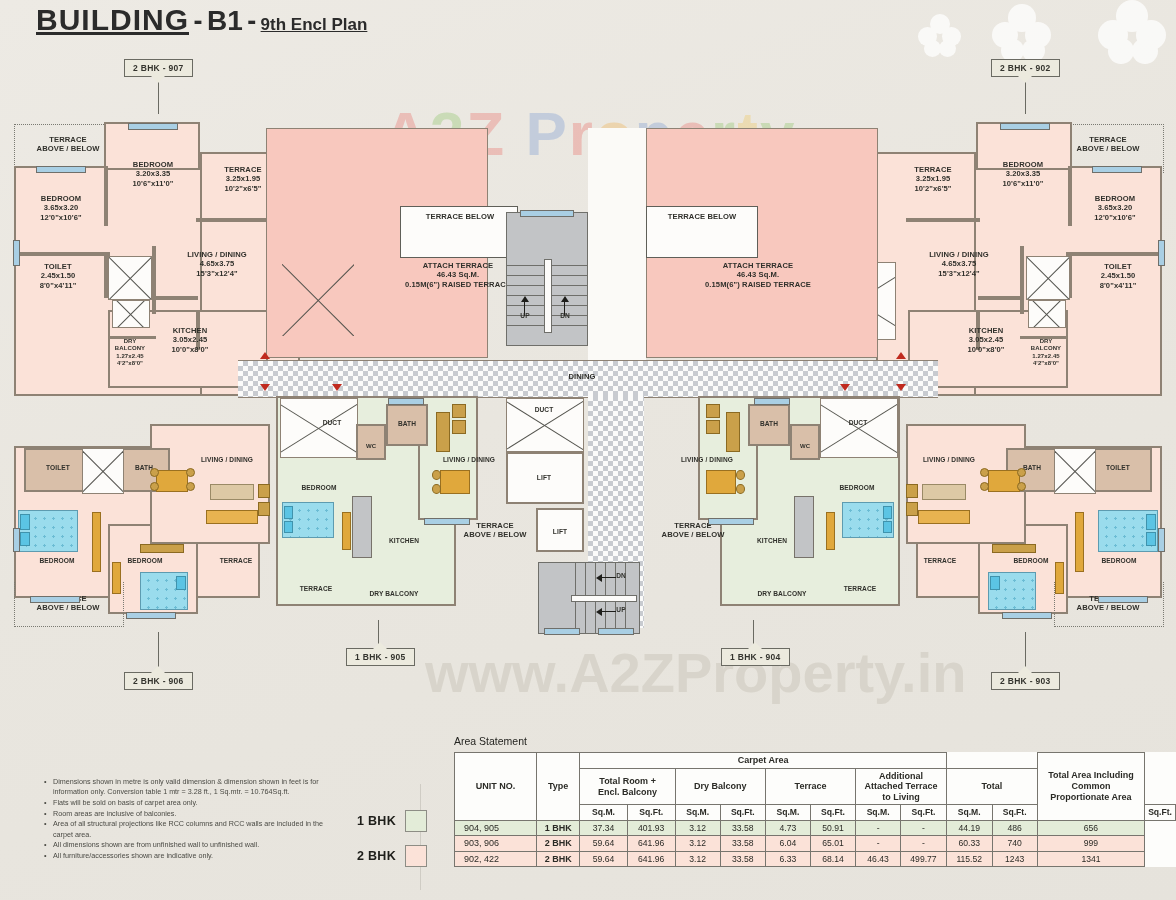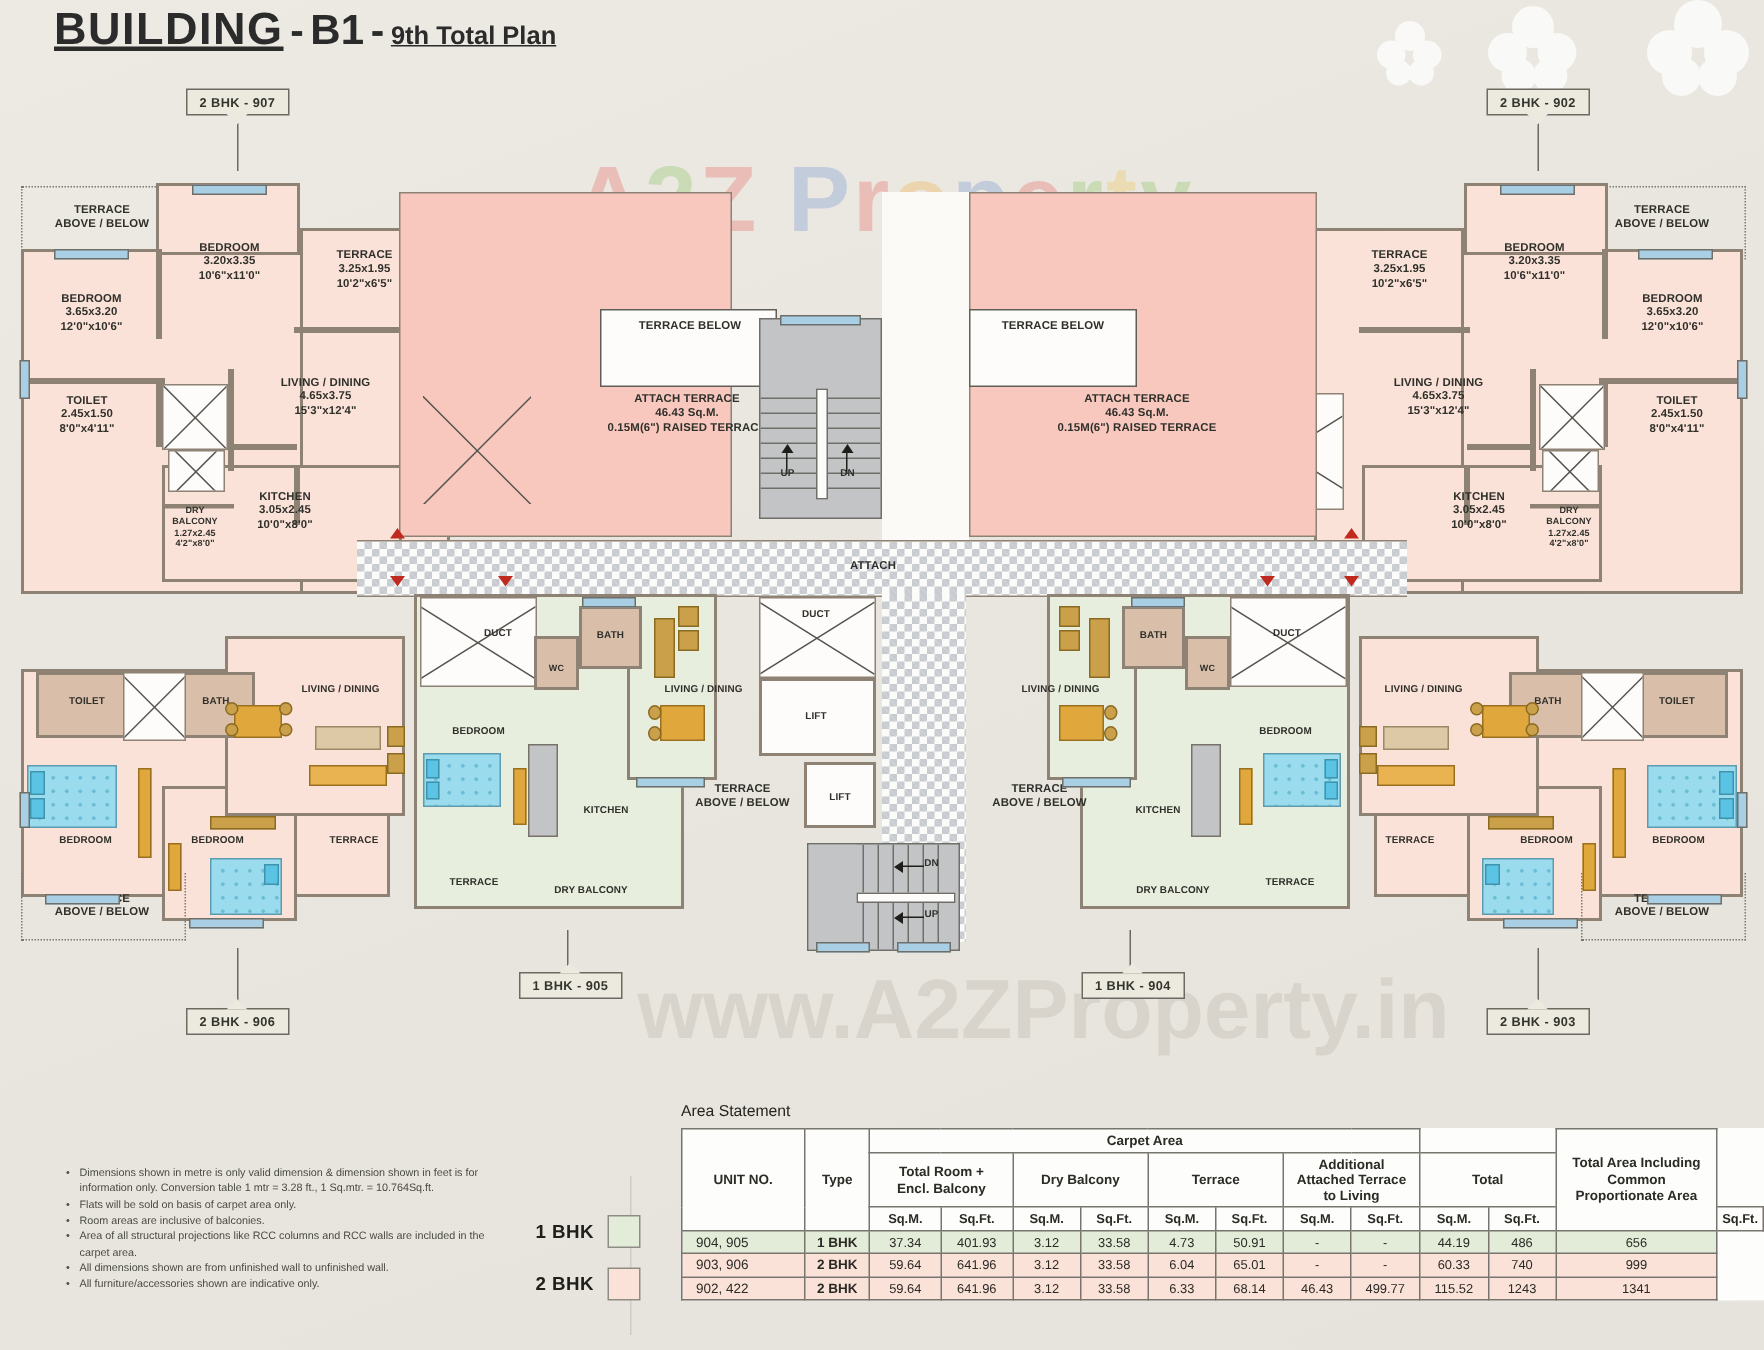--- a/index.html
+++ b/index.html
@@ -167,21 +167,21 @@
   <div class="wm-a2z">
     <span class="c1">A</span><span class="c2">2</span><span class="c3">Z</span><span style="color:transparent;">&nbsp;</span><span class="c4">P</span><span class="c5">r</span><span class="c6">o</span><span class="c7">p</span><span class="c8">e</span><span class="c9">r</span><span class="c10">t</span><span class="c2">y</span>
   </div>
   <div class="wm-url">www.A2ZProperty.in</div>
 
   <div class="title">
     <span class="b1">BUILDING</span>
     <span class="dash">-</span>
     <span class="b2">B1</span>
     <span class="dash">-</span>
-    <span class="fp">9th Total Plan</span>
+    <span class="fp">9th Encl Plan</span>
   </div>
 
   <div class="dotbox" style="left:14px;top:124px;width:108px;height:48px;border-bottom:none;"></div>
   <div class="lbl" style="left:20px;top:135px;width:96px;">TERRACE<br>ABOVE / BELOW</div>
 
   <div class="rm pink" style="left:14px;top:166px;width:252px;height:230px;border:2px solid #8e8274;"></div>
   <div class="rm pink" style="left:104px;top:122px;width:96px;height:48px;border:2px solid #8e8274;"></div>
   <div class="rm pink" style="left:200px;top:152px;width:100px;height:244px;border:2px solid #8e8274;"></div>
   <div class="rm pink" style="left:108px;top:310px;width:160px;height:78px;border:2px solid #8e8274;"></div>
 
@@ -346,21 +346,21 @@
   <div class="lbl" style="left:654px;top:212px;width:96px;">TERRACE BELOW</div>
   <div class="lbl" style="left:668px;top:261px;width:180px;">
     <span>ATTACH TERRACE</span><br>
     <span>46.43 Sq.M.</span><br>
     <span>0.15M(6") RAISED TERRACE</span>
   </div>
 
   <div class="rm" style="left:588px;top:128px;width:58px;height:234px;background:#fbfaf7;"></div>
 
   <div class="checker" style="left:238px;top:360px;width:700px;height:36px;border-top:1px solid #8e8274;border-bottom:1px solid #8e8274;"></div>
-  <div class="lbl" style="left:552px;top:372px;width:60px;">ATTACH</div>
+  <div class="lbl" style="left:552px;top:372px;width:60px;">DINING</div>
   <div class="checker" style="left:588px;top:396px;width:56px;height:232px;"></div>
 
   <div class="rmark upm" style="left:260px;top:352px;"></div>
   <div class="rmark dnm" style="left:260px;top:384px;"></div>
   <div class="rmark dnm" style="left:332px;top:384px;"></div>
   <div class="rmark upm" style="left:896px;top:352px;"></div>
   <div class="rmark dnm" style="left:896px;top:384px;"></div>
   <div class="rmark dnm" style="left:840px;top:384px;"></div>
 
   <div class="rm pink" style="left:14px;top:446px;width:246px;height:152px;border:2px solid #8e8274;"></div>

